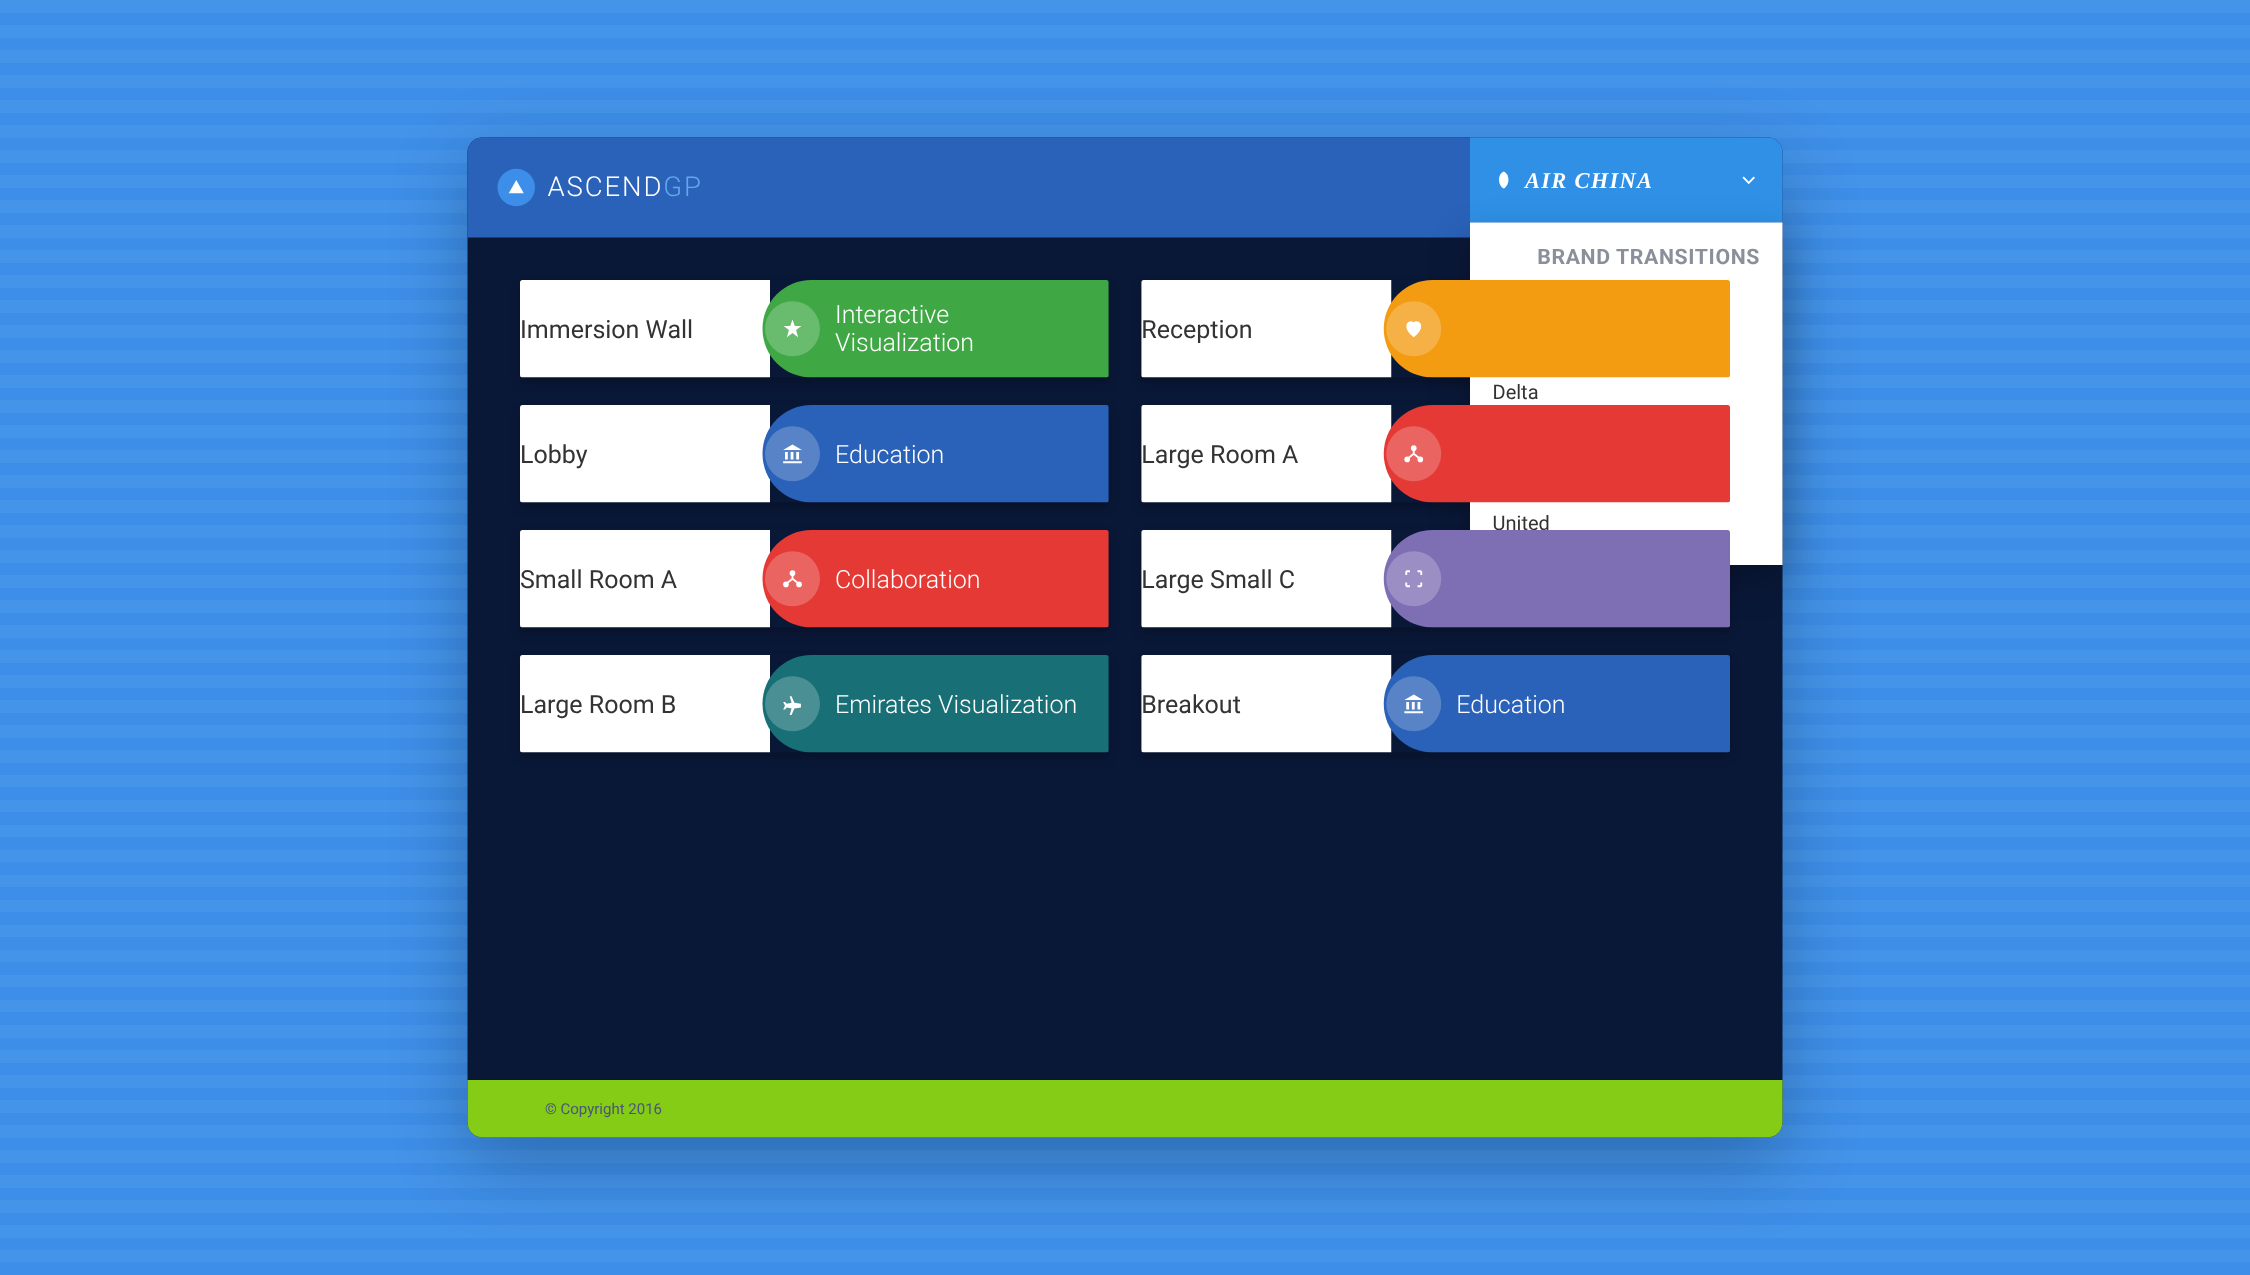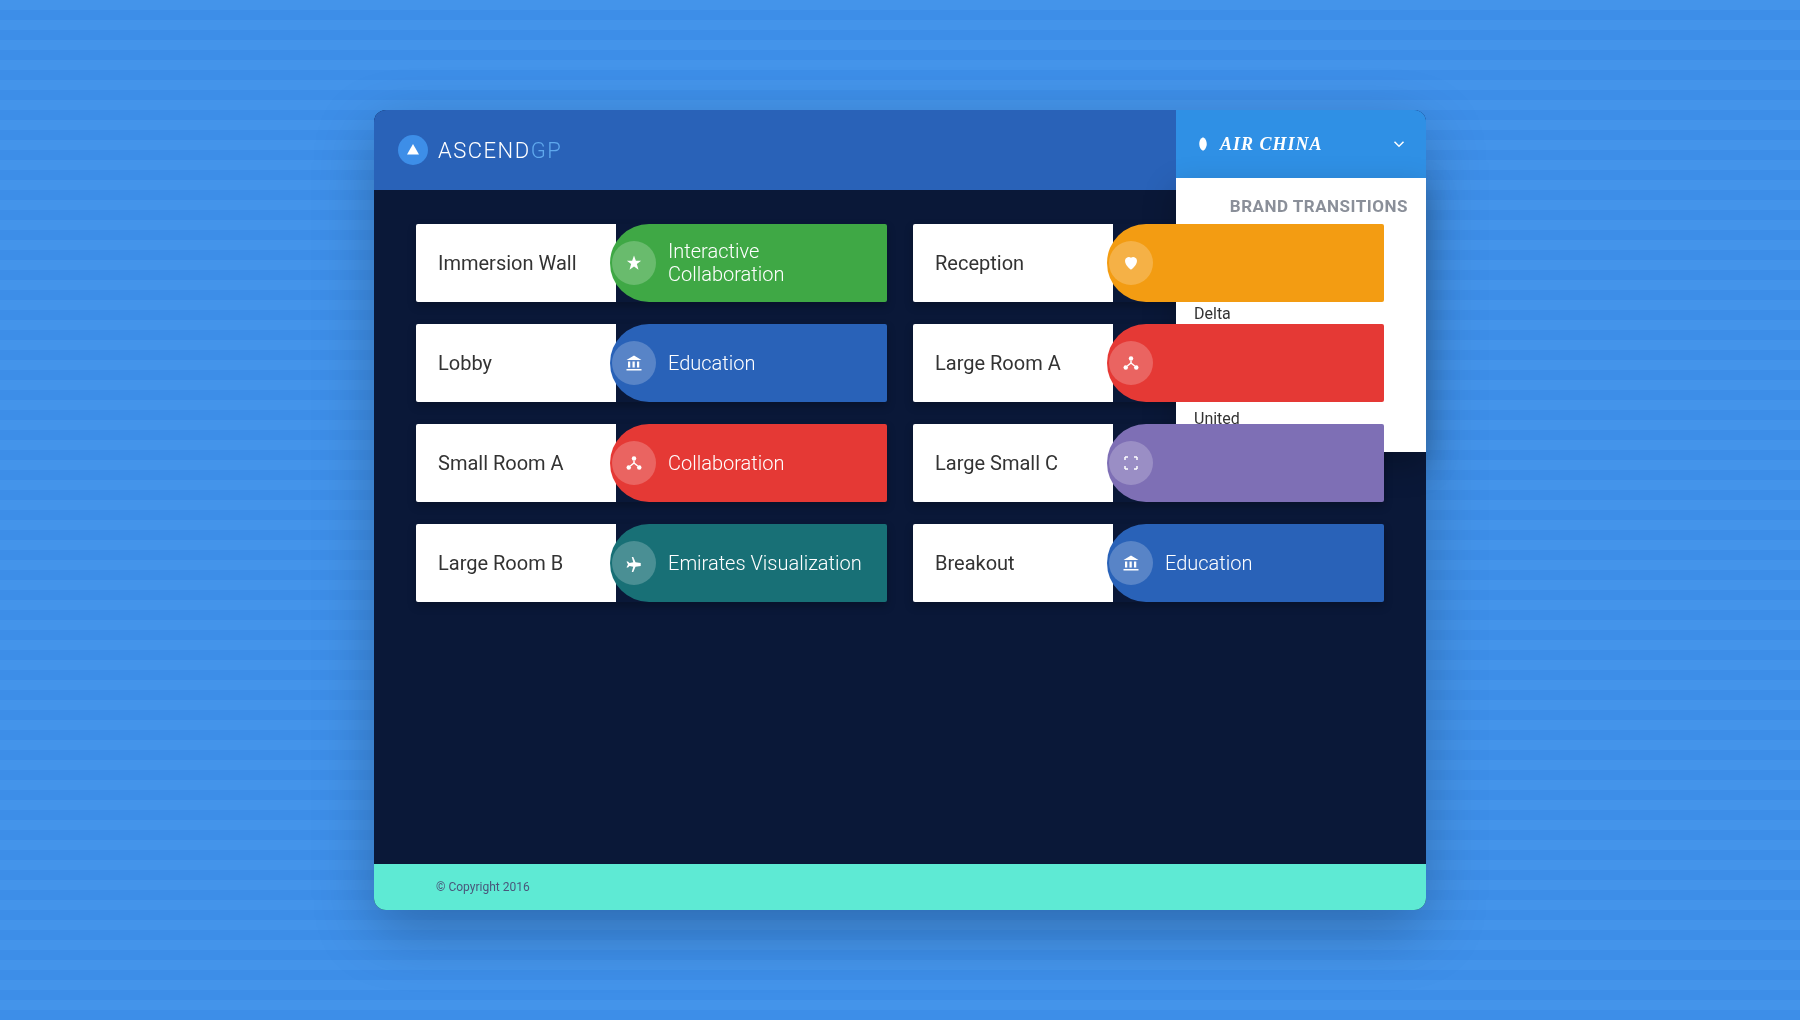--- a/index.html
+++ b/index.html
@@ -133,21 +133,20 @@
       border-radius: 2px;
       overflow: hidden;
       box-shadow: 0 4px 8px rgba(0,0,0,0.25);
       cursor: pointer;
     }
     .room-left {
       background: #fff;
       flex: 0 0 200px;
       display: flex;
       align-items: center;
-      padding-left: 22px;
       font-size: 20px;
       color: #333;
       font-weight: 400;
     }
     .room-right {
       flex: 1;
       display: flex;
       align-items: center;
       color: #fff;
       position: relative;
@@ -179,21 +178,21 @@
 
     .c-green { background: #3fa845; }
     .c-orange { background: #f39c12; }
     .c-blue { background: #2962b8; }
     .c-red { background: #e53935; text-align: right; }
     .c-teal { background: #187076; }
     .c-purple { background: #7e6fb5; }
 
     .footer {
       height: 46px;
-      background: #5eead4;
+      background: #84cc16;
       display: flex;
       align-items: center;
       padding-left: 62px;
       color: #4a567b;
       font-size: 12px;
       border-bottom-left-radius: 12px;
       border-bottom-right-radius: 12px;
     }
     .icon-sm { width: 18px; height: 18px; fill: #fff; }
   </style>
@@ -238,21 +237,21 @@
   <div class="main">
 
     <div class="room-card">
       <div class="room-left">Immersion Wall</div>
       <div class="room-right c-green">
         <div class="room-badge">
           <svg class="icon-sm" viewBox="0 0 24 24">
               <path d="M12 2l2.5 7h7l-5.7 4.3L18 21l-6-4.5L6 21l2.2-7.7L2.5 9h7z"></path>
             </svg>
         </div>
-        <span>Interactive Collaboration</span>
+        <span>Interactive Visualization</span>
       </div>
     </div>
 
     <div class="room-card partial">
       <div class="room-left">Reception</div>
       <div class="room-right c-orange">
         <div class="room-badge">
           <svg class="icon-sm" viewBox="0 0 24 24">
               <path d="M12 21s-8-5.5-8-12a5 5 0 0 1 8-4 5 5 0 0 1 8 4c0 6.5-8 12-8 12z"></path>
             </svg>

